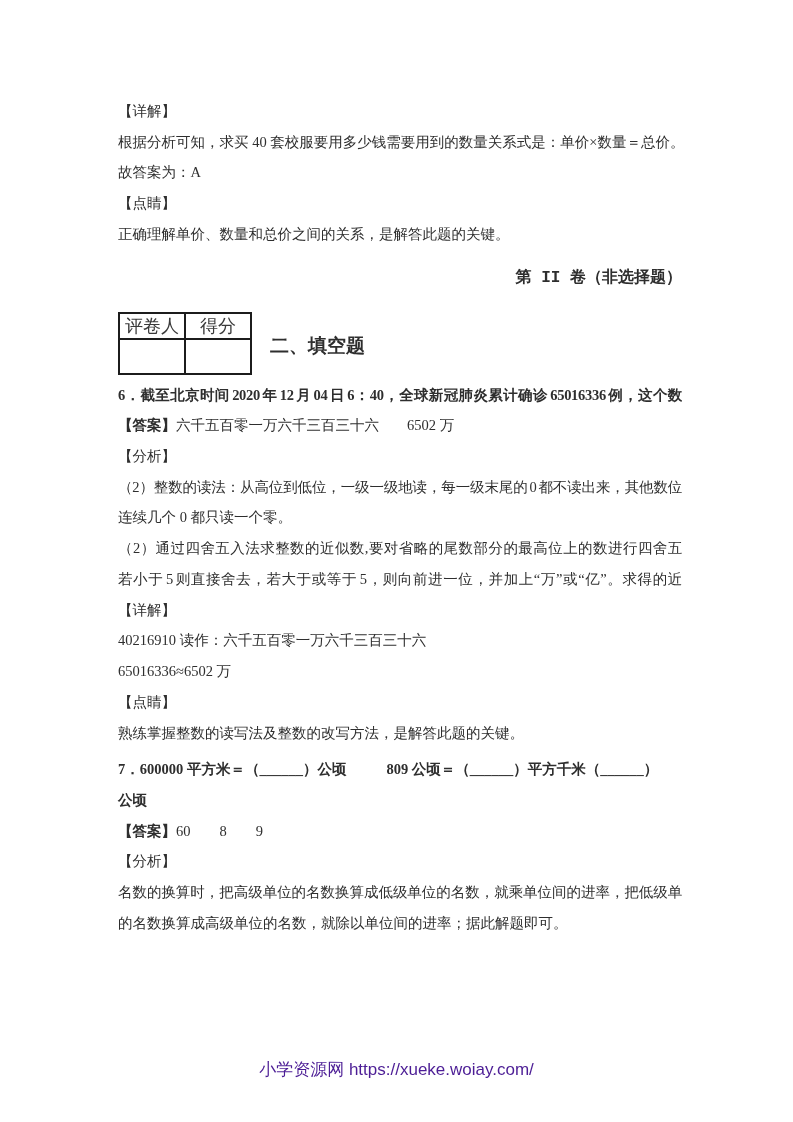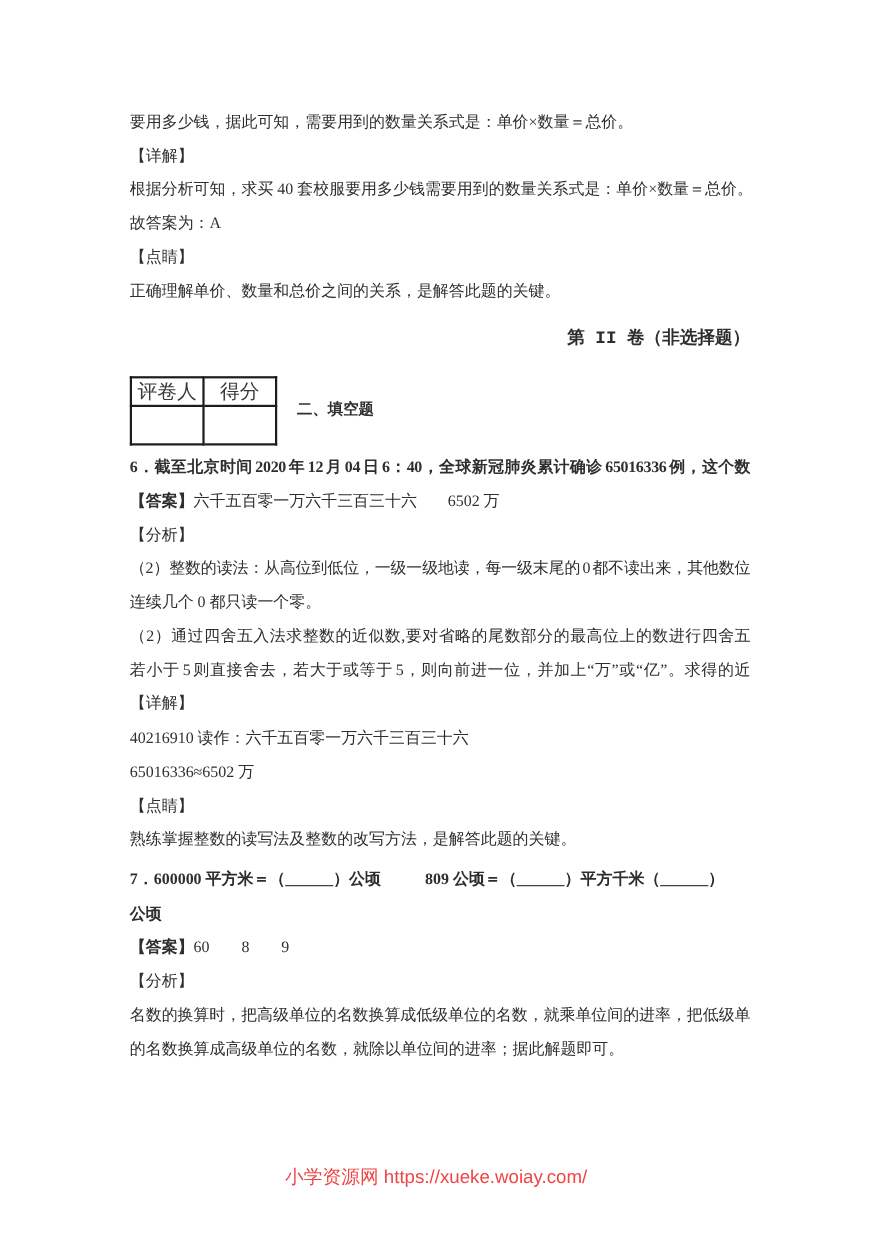--- a/index.html
+++ b/index.html
@@ -62,47 +62,46 @@
     height: 21px;
     font-size: 18px;
     font-weight: normal;
     text-align: center;
     color: #3a3a3a;
   }
   .grader-table td { height: 33px; }
   .section-heading {
     margin-left: 18px;
     margin-top: 21px;
-    font-size: 14px;
+    font-size: 19px;
     font-weight: bold;
     white-space: nowrap;
   }
   .qblock6 { margin-top: 8px; }
   .qblock7 { margin-top: 6px; font-family: Liberation Serif, serif; }
   .gap-small { margin-left: 28px; }
   .gap-wide  { margin-left: 40px; }
   .footer {
     position: absolute;
     top: 1058px;
     left: 0;
     width: 100%;
     text-align: center;
     font-family: "Liberation Sans", "DejaVu Sans", sans-serif;
     font-size: 17px;
     line-height: 24px;
-    color: #ef4444;
+    color: #4c1d95;
   }
 </style>
 </head>
 <body>
 
 <div class="page">
   <div class="content">
 
-    <p class="line">要用多少钱，据此可知，需要用到的数量关系式是：单价×数量＝总价。</p>
     <p class="line">【详解】</p>
     <p class="line">根据分析可知，求买 40 套校服要用多少钱需要用到的数量关系式是：单价×数量＝总价。</p>
     <p class="line">故答案为：A</p>
     <p class="line">【点睛】</p>
     <p class="line">正确理解单价、数量和总价之间的关系，是解答此题的关键。</p>
 
     <h2 class="volume-title">第 II 卷（非选择题）</h2>
 
     <div class="grader-row">
       <table class="grader-table">

